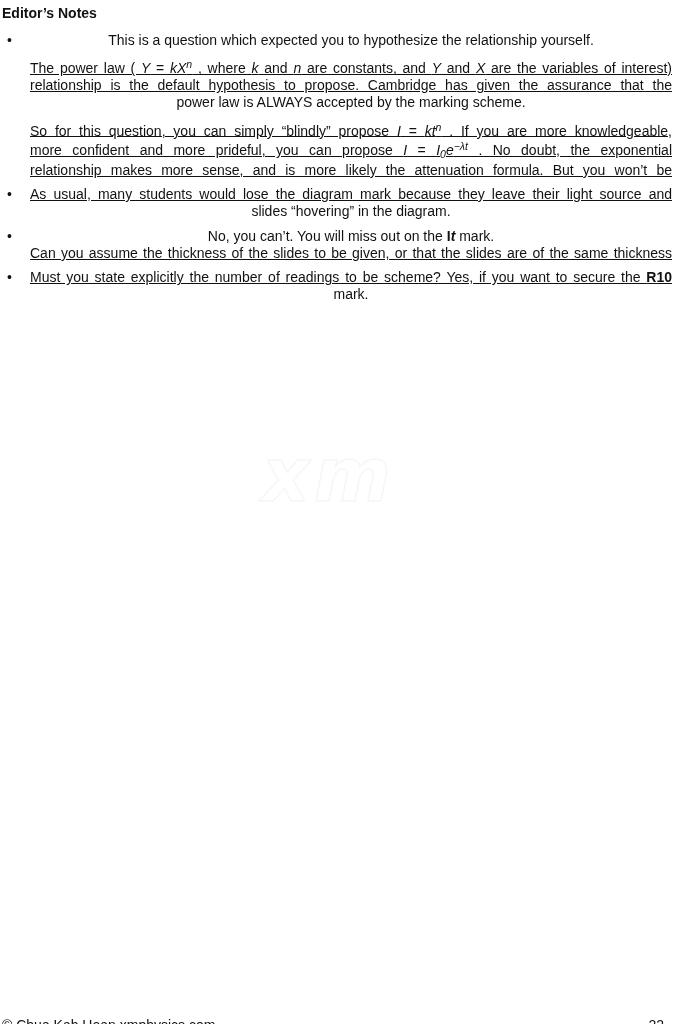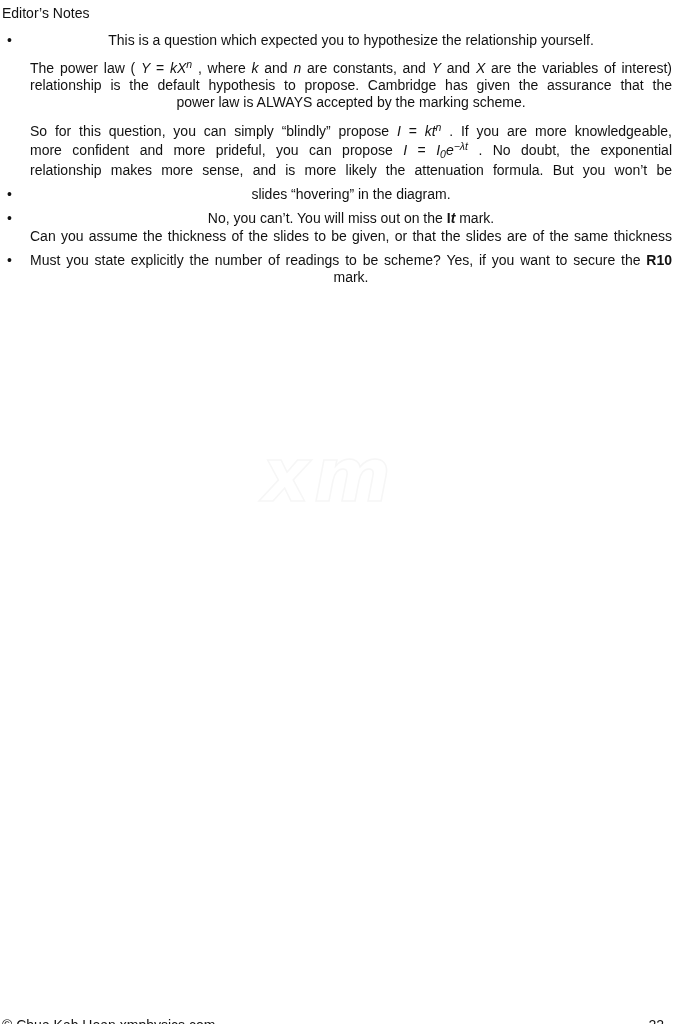--- a/index.html
+++ b/index.html
@@ -12,40 +12,41 @@
     font-family: "Liberation Sans", sans-serif;
     font-size: 14px;
     color: #111111;
   }
   #content {
     position: relative;
     padding: 4px 2px 0 2px;
     z-index: 2;
   }
   .heading {
-    font-weight: normal;
+    font-weight: bold;
     line-height: 18px;
     margin-bottom: 10px;
   }
   .block {
     position: relative;
     padding-left: 28px;
     margin-bottom: 7px;
   }
   .block .marker {
     position: absolute;
     left: 5px;
     top: 0;
     line-height: 17.3px;
   }
   .line { line-height: 17.3px; text-align: center; }
   .line.math { line-height: 16px; }
   .line.just {
     text-align: justify;
     text-align-last: justify;
+    text-decoration: underline;
   }
   .it { font-style: italic; }
   .bd { font-weight: bold; }
   .sup { font-size: 10.5px; vertical-align: 4.5px; }
   .sub { font-size: 10.5px; vertical-align: -3px; }
   #watermark {
     position: absolute;
     left: 262px;
     top: 432px;
     z-index: 1;
@@ -87,20 +88,21 @@
           <div class="line just"><span>relationship is the default hypothesis to propose. Cambridge has given the assurance that the</span></div>
           <div class="line"><span>power law is ALWAYS accepted by the marking scheme.</span></div>
         </div>
         <div class="block">
           <div class="line just math"><span>So for this question, you can simply “blindly” propose </span><span class="it">I</span><span> = </span><span class="it">kt</span><span class="it sup">n</span><span> . If you are more knowledgeable,</span></div>
           <div class="line just math"><span>more confident and more prideful, you can propose </span><span class="it">I</span><span> = </span><span class="it">I</span><span class="it sub">0</span><span class="it">e</span><span class="it sup">−λt</span><span> . No doubt, the exponential</span></div>
           <div class="line just"><span>relationship makes more sense, and is more likely the attenuation formula. But you won’t be</span></div>
         </div>
         <div class="block bullet">
           <span class="marker">•</span>
+          <div class="line just"><span>As usual, many students would lose the diagram mark because they leave their light source and</span></div>
           <div class="line"><span>slides “hovering” in the diagram.</span></div>
         </div>
         <div class="block bullet">
           <span class="marker">•</span>
           <div class="line"><span>No, you can’t. You will miss out on the </span><span class="bd">I</span><span class="bd it">t</span><span> mark.</span></div>
           <div class="line just"><span>Can you assume the thickness of the slides to be given, or that the slides are of the same thickness</span></div>
         </div>
         <div class="block bullet">
           <span class="marker">•</span>
           <div class="line just"><span>Must you state explicitly the number of readings to be scheme? Yes, if you want to secure the </span><span class="bd">R10</span></div>

